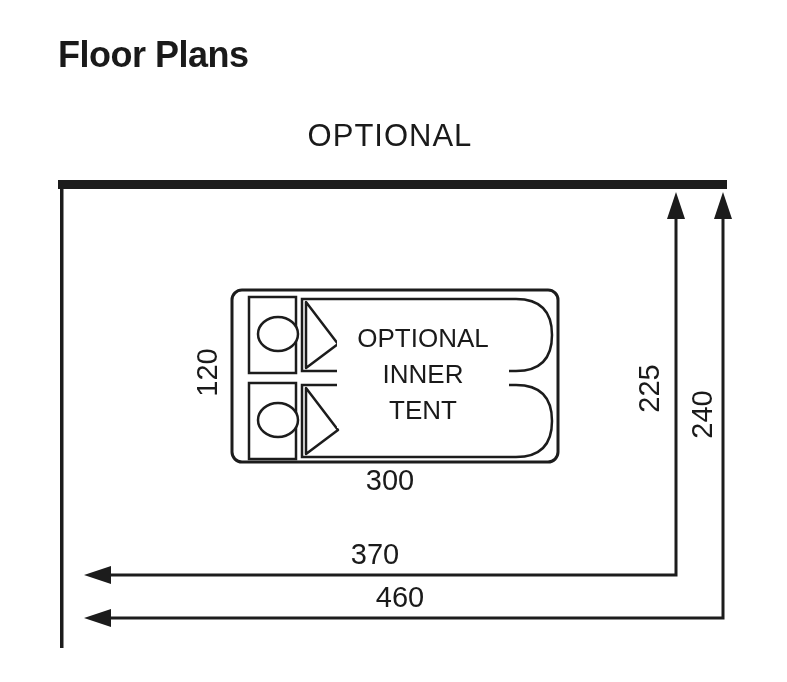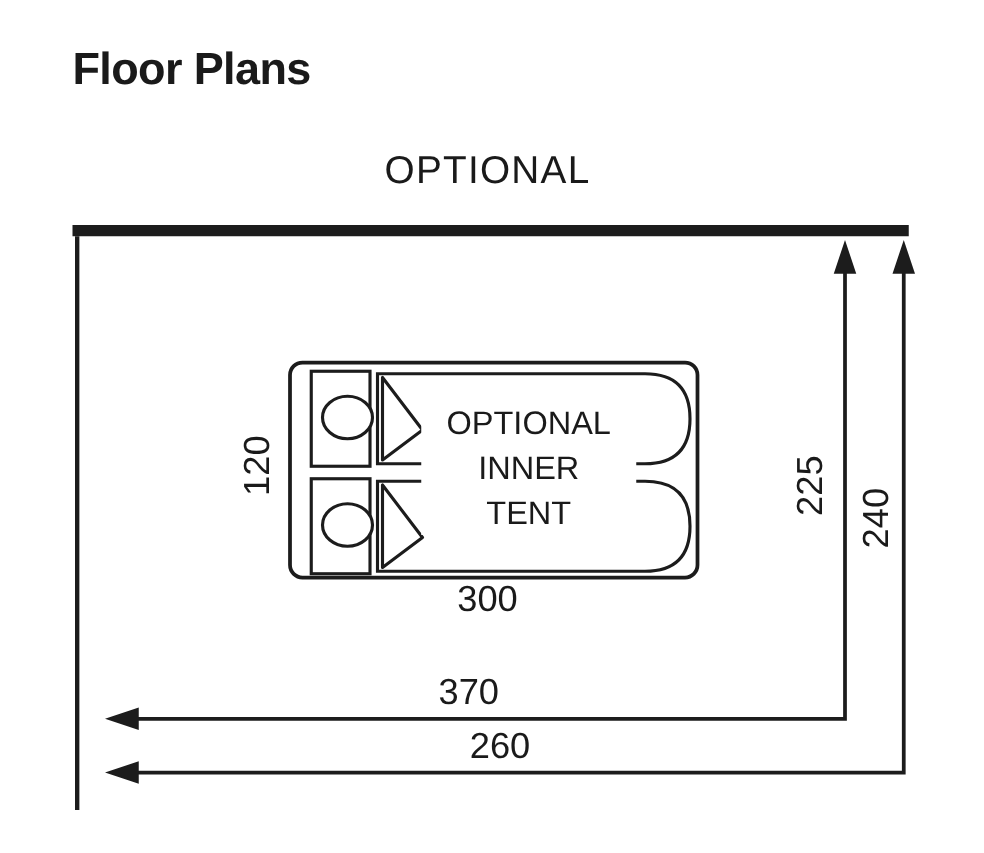--- a/index.html
+++ b/index.html
@@ -107,15 +107,15 @@
   <div class="abs dim dim-120">120</div>
 
   <div class="abs dim dim-200">300</div>
 
   <div class="abs dim dim-225">225</div>
 
   <div class="abs dim dim-240">240</div>
 
   <div class="abs dim dim-220">370</div>
 
-  <div class="abs dim dim-260">260</div>
+  <div class="abs dim dim-260">460</div>
 
 </div>
 
 </body></html>

